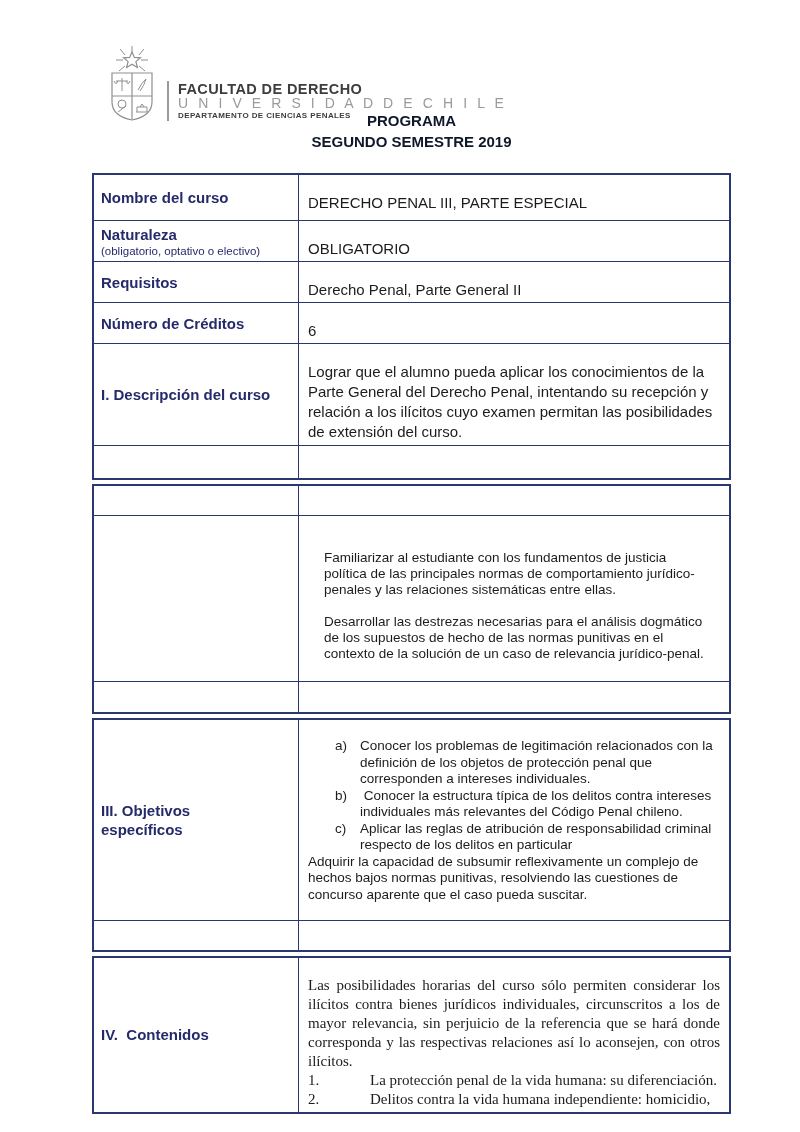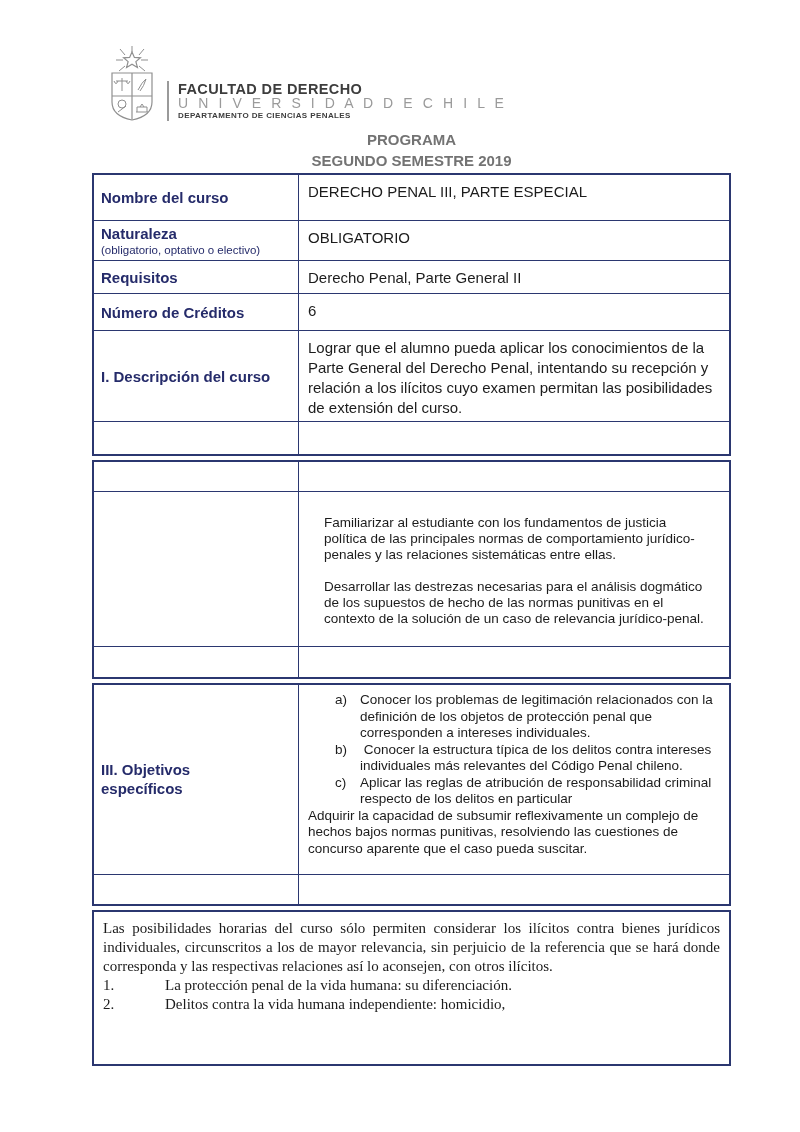--- a/index.html
+++ b/index.html
@@ -22,40 +22,40 @@
     border-left: 2px solid #9a9a9a;
     padding-left: 9px;
     margin-left: 7px;
     margin-bottom: 3px;
   }
   .logo-line1 { font-size: 14.5px; font-weight: bold; color: #3d3d3d; letter-spacing: 0.4px; line-height: 16px; }
   .logo-line2 { font-size: 14px; color: #9a9a9a; letter-spacing: 3.1px; line-height: 13px; }
   .logo-line3 { font-size: 8px; font-weight: bold; color: #3d3d3d; letter-spacing: 0.4px; line-height: 11px; }
 
   .titles {
-    position: absolute; left: 92px; top: 129px; width: 639px;
-    text-align: center; color: #737373;
+    position: absolute; left: 92px; top: 110px; width: 639px;
+    text-align: center; color: #0f172a;
     font-weight: bold; font-size: 15px; line-height: 21px;
   }
 
   
   .tables { position: absolute; left: 92px; top: 173px; width: 639px; }
   .tbl { border: 2px solid #2b3770; margin-bottom: 4px; background: #fff; }
   .row { display: flex; align-items: stretch; }
   .row + .row { border-top: 1.5px solid #2b3770; }
   .lbl-cell {
     width: 205px; flex: 0 0 205px;
     border-right: 1.5px solid #2b3770;
     padding: 3px 23px 3px 7px;
     display: flex; flex-direction: column; justify-content: center;
     color: #252b6a; font-weight: bold; font-size: 15px; line-height: 19px;
     white-space: pre-wrap;
   }
   .sub-label { font-weight: normal; font-size: 11.5px; line-height: 14px; }
-  .val-cell { flex: 1 1 auto; padding: 7px 9px 3px 9px; color: #1c1c1c; font-size: 15px; line-height: 20px; }
+  .val-cell { flex: 1 1 auto; padding: 18px 9px 3px 9px; color: #1c1c1c; font-size: 15px; line-height: 20px; }
 
   .val-single { line-height: 19px; }
   .val-small { font-size: 13.5px; line-height: 16px; }
   .val-small p { margin: 16px; }
 
   
   .list-abc { font-size: 13.5px; line-height: 16.5px; }
   .list-abc .li { display: flex; padding-left: 27px; }
   .list-abc .marker { flex: 0 0 25px; white-space: pre-wrap; }
   .list-abc .li-text { flex: 1 1 auto; white-space: pre-wrap; }
@@ -196,20 +196,21 @@
         </div>
       </div>
       <div class="row h30">
         <div class="lbl-cell"></div>
         <div class="val-cell"></div>
       </div>
     </div>
 
     <div class="tbl">
       <div class="row h152">
+        <div class="lbl-cell">IV.  Contenidos</div>
         <div class="val-cell val-serif">
           <p class="intro">Las posibilidades horarias del curso sólo permiten considerar los ilícitos contra bienes jurídicos individuales, circunscritos a los de mayor relevancia, sin perjuicio de la referencia que se hará donde corresponda y las respectivas relaciones así lo aconsejen, con otros ilícitos.</p>
           <div class="list-num">
             <div class="li">
               <span class="marker">1.</span>
               <span class="li-text">La protección penal de la vida humana: su diferenciación.</span>
             </div>
             <div class="li">
               <span class="marker">2.</span>
               <span class="li-text">Delitos contra la vida humana independiente: homicidio,</span>

